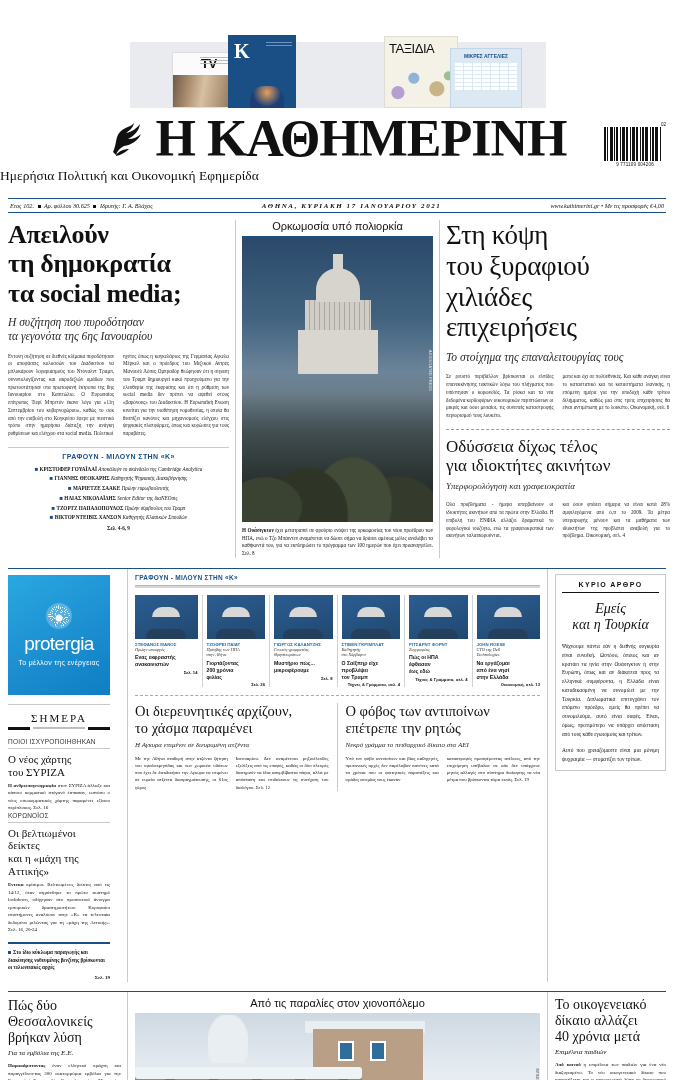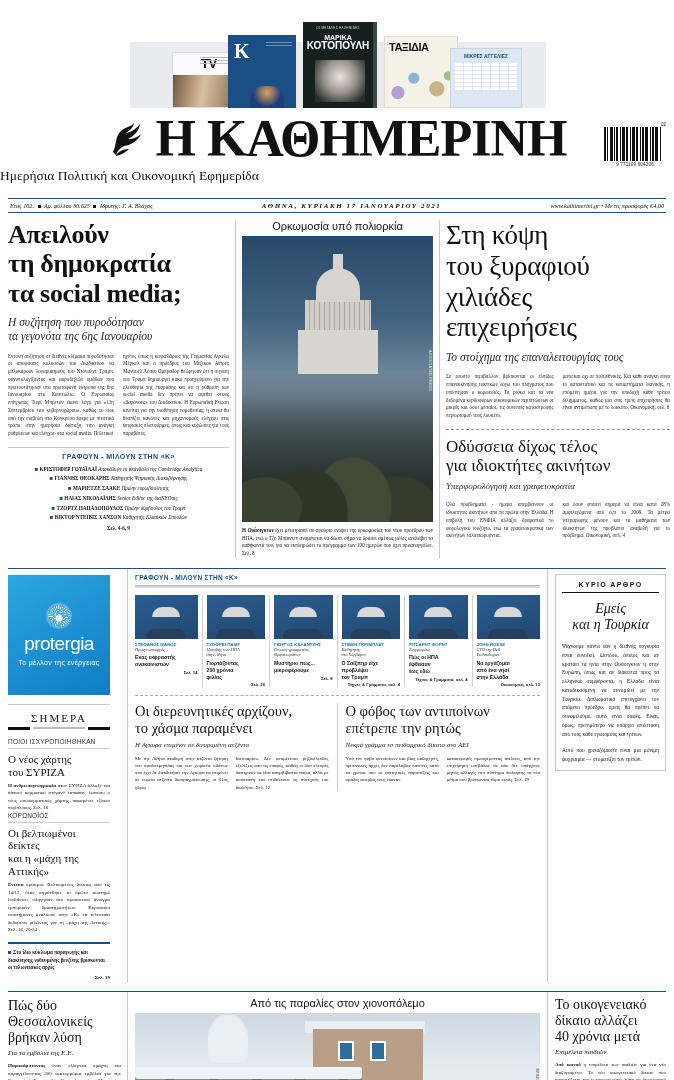--- a/index.html
+++ b/index.html
@@ -38,21 +38,21 @@
   .cov-k .klines i { display:block; height:1px; background:#6a93bd; margin-bottom:2px;}
   .cov-k .kcap { position:absolute; left:22px; bottom:0; width:34px; height:22px;
      background: radial-gradient(circle at 50% 30%, #e8a15a 0%, #1d3f78 62%); border-radius:14px 14px 0 0;}
   .cov-book { left: 303px; top: 22px; width: 74px; height: 86px; background: #16211f; border-right:4px solid #3c4a46;}
   .cov-book .bk-top { color:#cfe2d8; font-family:"Liberation Sans",sans-serif; font-size:3px; text-align:center; padding-top:4px; letter-spacing:.4px;}
   .cov-book .bk-n1 { color:#fff; font-family:"Liberation Sans",sans-serif; font-weight:700; font-size:7px; text-align:center; margin-top:4px;}
   .cov-book .bk-n2 { color:#fff; font-family:"Liberation Sans",sans-serif; font-weight:800; font-size:10px; text-align:center; line-height:1;}
   .cov-book .bk-face { position:absolute; left:12px; top:38px; width:50px; height:42px;
      background: radial-gradient(ellipse at 50% 40%, #e9e4dc 0%, #9a958f 45%, #2a2f2d 85%);}
   .cov-tax { left: 384px; top: 36px; width: 74px; height: 72px; background:#f4f1e6; border:1px solid #e0ddd2;}
-  .cov-tax .tx { font-family:"Liberation Sans",sans-serif; font-weight:700; font-size:11px; padding:4px 0 0 4px; letter-spacing:-0.5px;}
+  .cov-tax .tx { font-family:"Liberation Sans",sans-serif; font-weight:400; font-size:13px; padding:4px 0 0 4px; letter-spacing:-0.5px;}
   .cov-tax .txart { position:absolute; left:0; right:0; bottom:0; height:48px;
      background:
        radial-gradient(circle at 18% 70%, #b3a0d0 0 6px, transparent 7px),
        radial-gradient(circle at 40% 40%, #8fb4d8 0 5px, transparent 6px),
        radial-gradient(circle at 72% 62%, #c9b48a 0 7px, transparent 8px),
        radial-gradient(circle at 88% 35%, #9fc08c 0 4px, transparent 5px),
        #f4f1e6;}
   .cov-cal { left: 450px; top: 48px; width: 72px; height: 60px; background:#dce9f4; border:1px solid #c3d6e6;}
   .cov-cal .cl-t { color:#1a4f86; font-family:"Liberation Sans",sans-serif; font-weight:700; font-size:5px; text-align:center; padding-top:4px;}
   .cov-cal .grid { margin:4px 4px 0 4px; display:grid; grid-template-columns:repeat(7,1fr); gap:1px;}
@@ -262,26 +262,20 @@
 
     <div class="cover cov-k">
       <div class="kglyph">K</div>
       <div class="klines">
           <i></i>
           <i></i>
         </div>
       <div class="kcap"></div>
     </div>
 
-    <div class="cover cov-book">
-      <div class="bk-top">ΟΙ ΜΕΓΑΛΕΣ ΕΛΛΗΝΙΔΕΣ</div>
-      <div class="bk-n1">ΜΑΡΙΚΑ</div>
-      <div class="bk-n2">ΚΟΤΟΠΟΥΛΗ</div>
-      <div class="bk-face"></div>
-    </div>
 
     <div class="cover cov-tax">
       <div class="tx">ΤΑΞΙΔΙΑ</div>
       <div class="txart"></div>
     </div>
 
     <div class="cover cov-cal">
       <div class="cl-t">ΜΙΚΡΕΣ ΑΓΓΕΛΙΕΣ</div>
       <div class="grid">
         <i></i>

